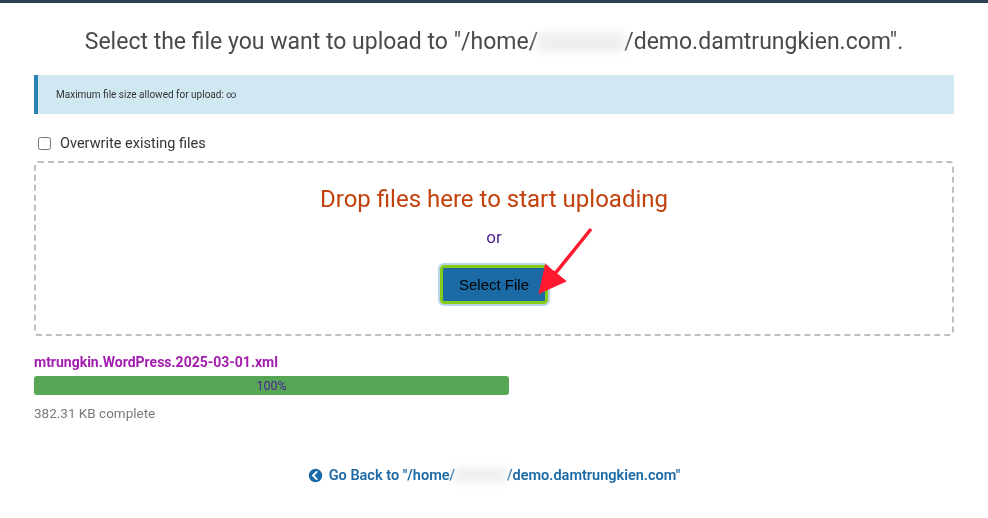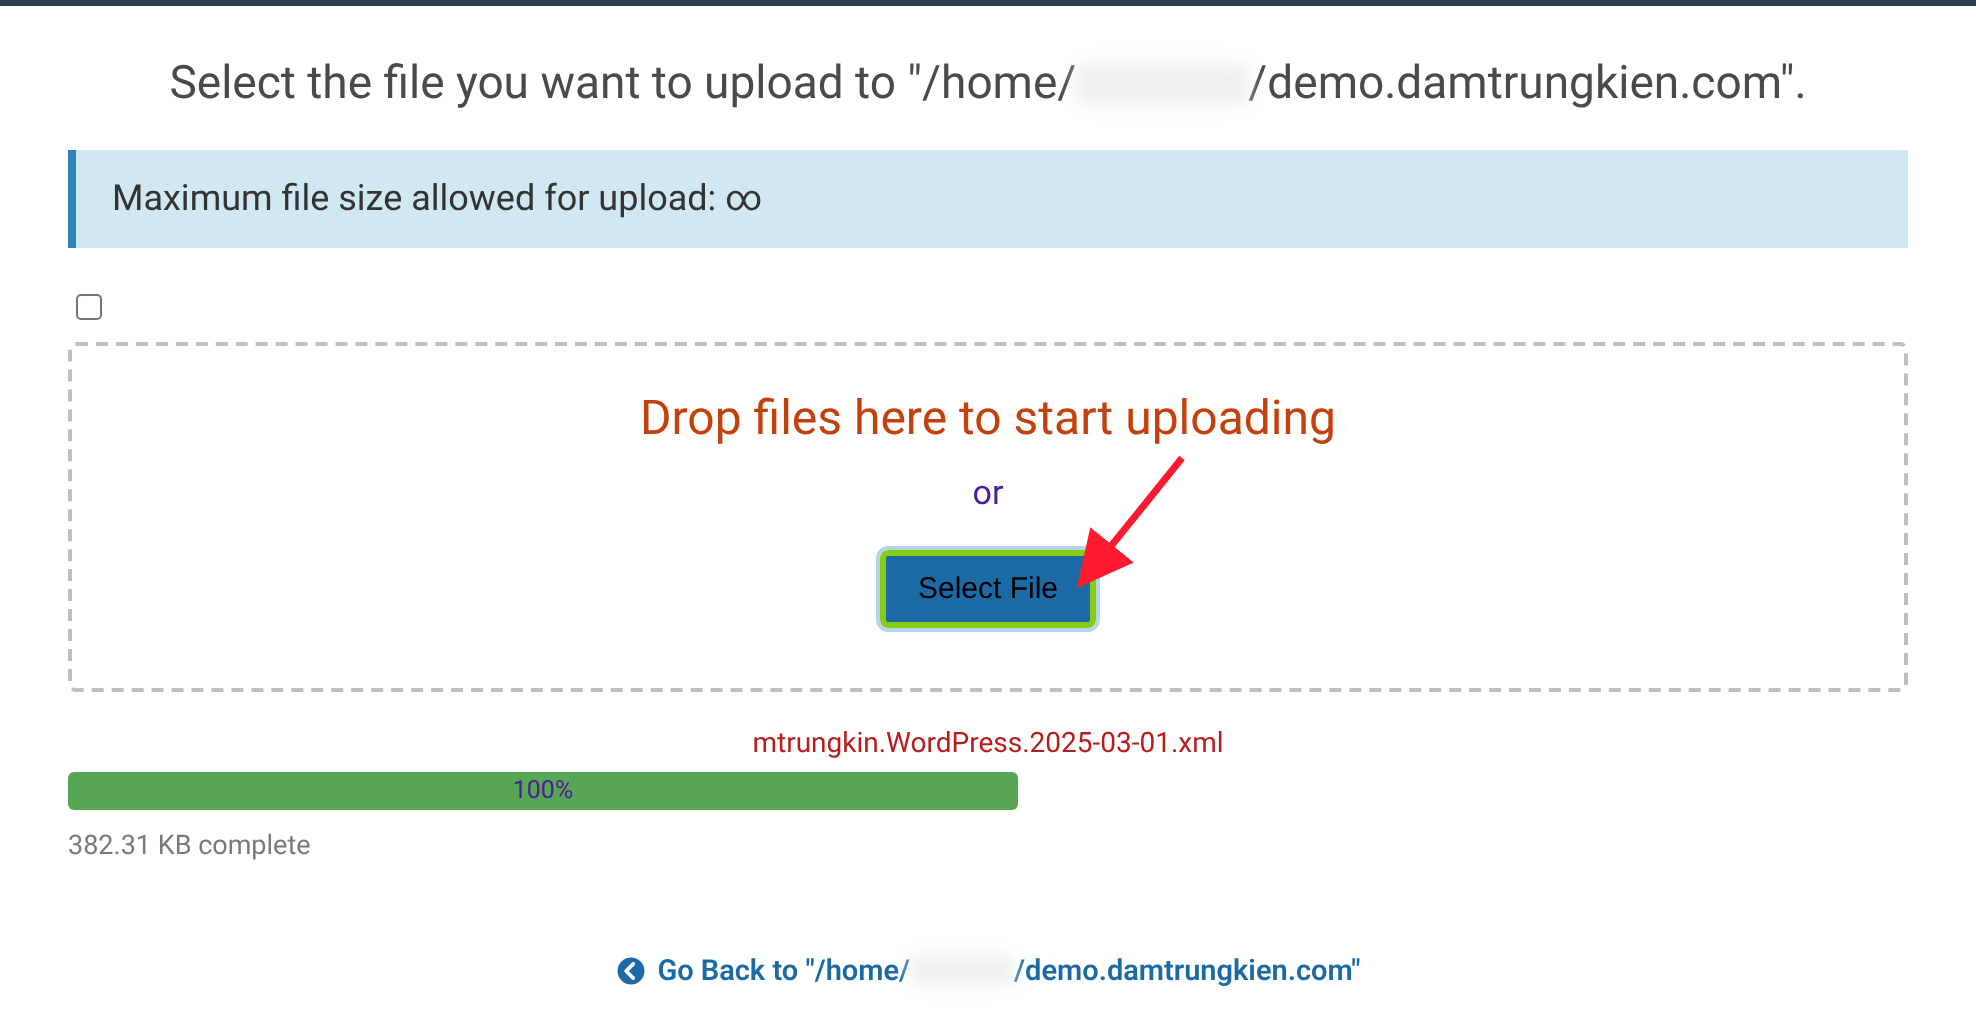--- a/index.html
+++ b/index.html
@@ -34,21 +34,21 @@
     height: 20px;
     background: #eee;
     filter: blur(4px);
     border-radius: 3px;
     vertical-align: -3px;
   }
   .infobox {
     background: #d0e8f2;
     border-left: 4px solid #2a82b5;
     padding: 14px 18px;
-    font-size: 18px;
+    font-size: 10px;
     color: #333;
     margin-bottom: 20px;
   }
   .overwrite-row {
     display: flex;
     align-items: center;
     gap: 6px;
     font-size: 14.5px;
     color: #333;
     margin-bottom: 8px;
@@ -90,24 +90,23 @@
     position: absolute;
     left: 531px;
     top: 224px;
     pointer-events: none;
   }
   .filelist {
     margin-top: 18px;
   }
   .file-name {
     font-size: 14px;
-    font-weight: 400;
-    color: #b91c1c;
+    font-weight: 700;
+    color: #a21caf;
     margin-bottom: 6px;
-    text-align: center;
   }
   .progress-wrap {
     width: 475px;
     height: 19px;
     background: #eee;
     border-radius: 3px;
     overflow: hidden;
     margin-bottom: 10px;
   }
   .progress-bar {
@@ -152,20 +151,21 @@
   <h1 class="page-title">
     <span>Select the file you want to upload to "</span><span>/home/</span><span class="blur"></span><span>/demo.damtrungkien.com</span><span>".</span>
   </h1>
 
   <div class="infobox">
     <span>Maximum file size allowed for upload: ∞</span>
   </div>
 
   <label class="overwrite-row">
     <input type="checkbox" style="">
+    <span>Overwrite existing files</span>
   </label>
 
   <div class="dropzone">
     <div class="drop-text">Drop files here to start uploading</div>
     <div class="or-text">or</div>
     <button class="select-btn">Select File</button>
   </div>
 
   <div class="filelist">
     <div class="file-name">mtrungkin.WordPress.2025-03-01.xml</div>

